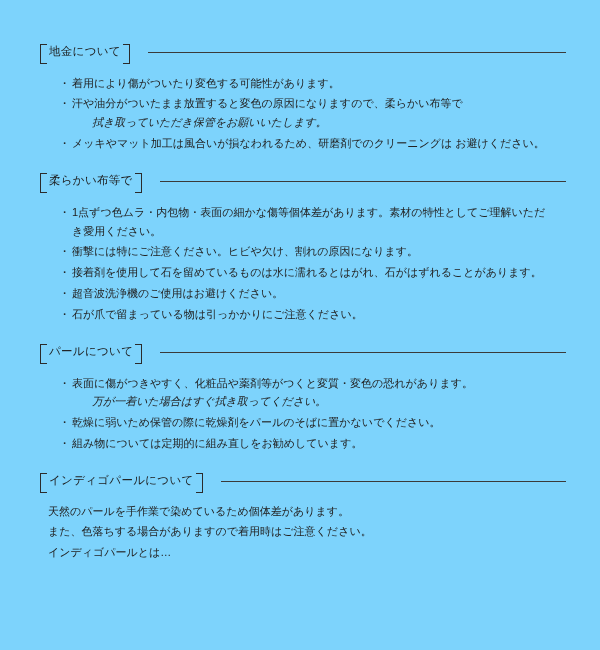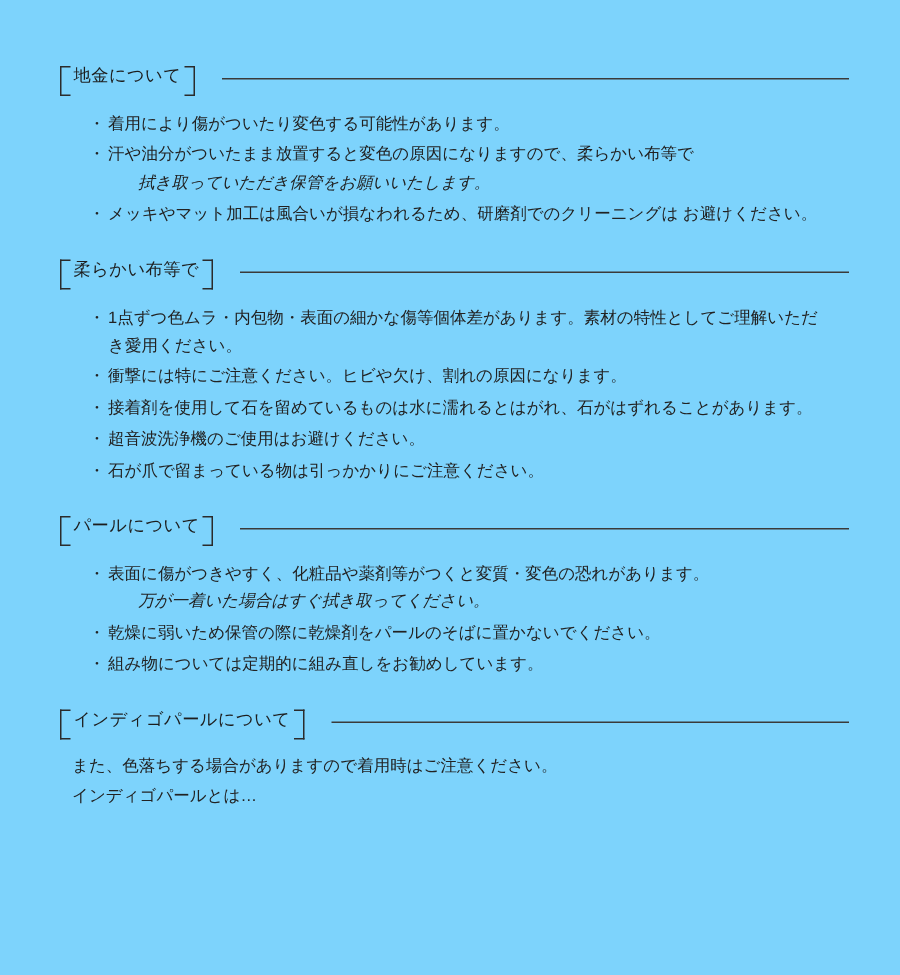--- a/index.html
+++ b/index.html
@@ -151,20 +151,21 @@
   </div>
 
   <div class="section">
     <div class="section-head">
       <span class="bracket-title">インディゴパールについて</span>
       <span class="head-inner">
           <span class="head-rule"></span>
         </span>
     </div>
     <div class="plain-lines">
+      <p>天然のパールを手作業で染めているため個体差があります。</p>
       <p>また、色落ちする場合がありますので着用時はご注意ください。</p>
       <p>インディゴパールとは…</p>
     </div>
   </div>
 
   <div class="section">
   </div>
 
 </div>
 

